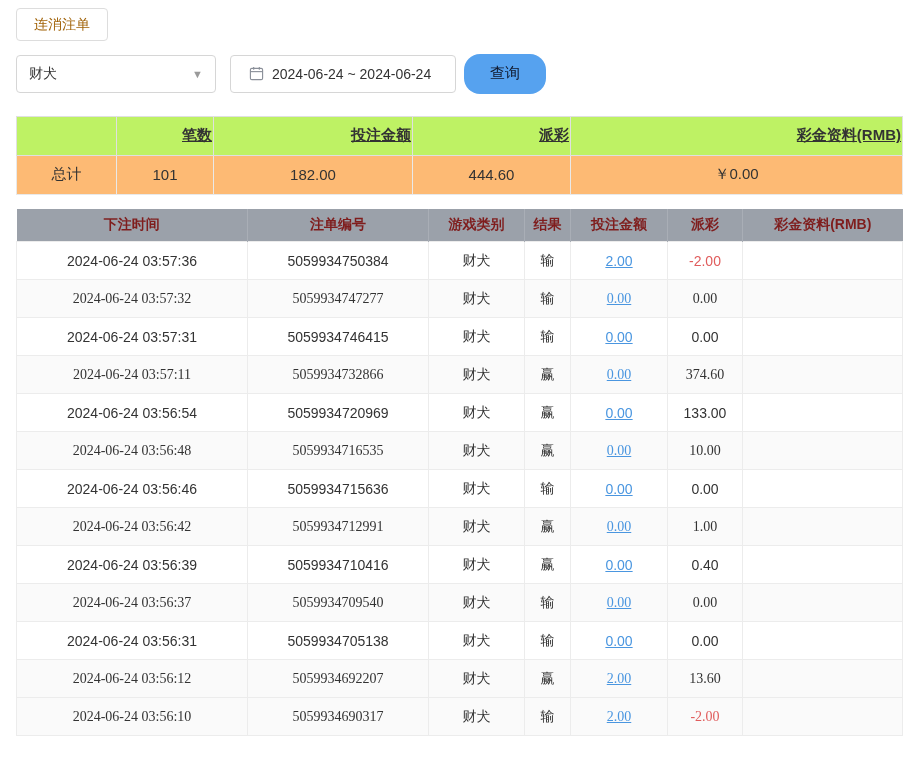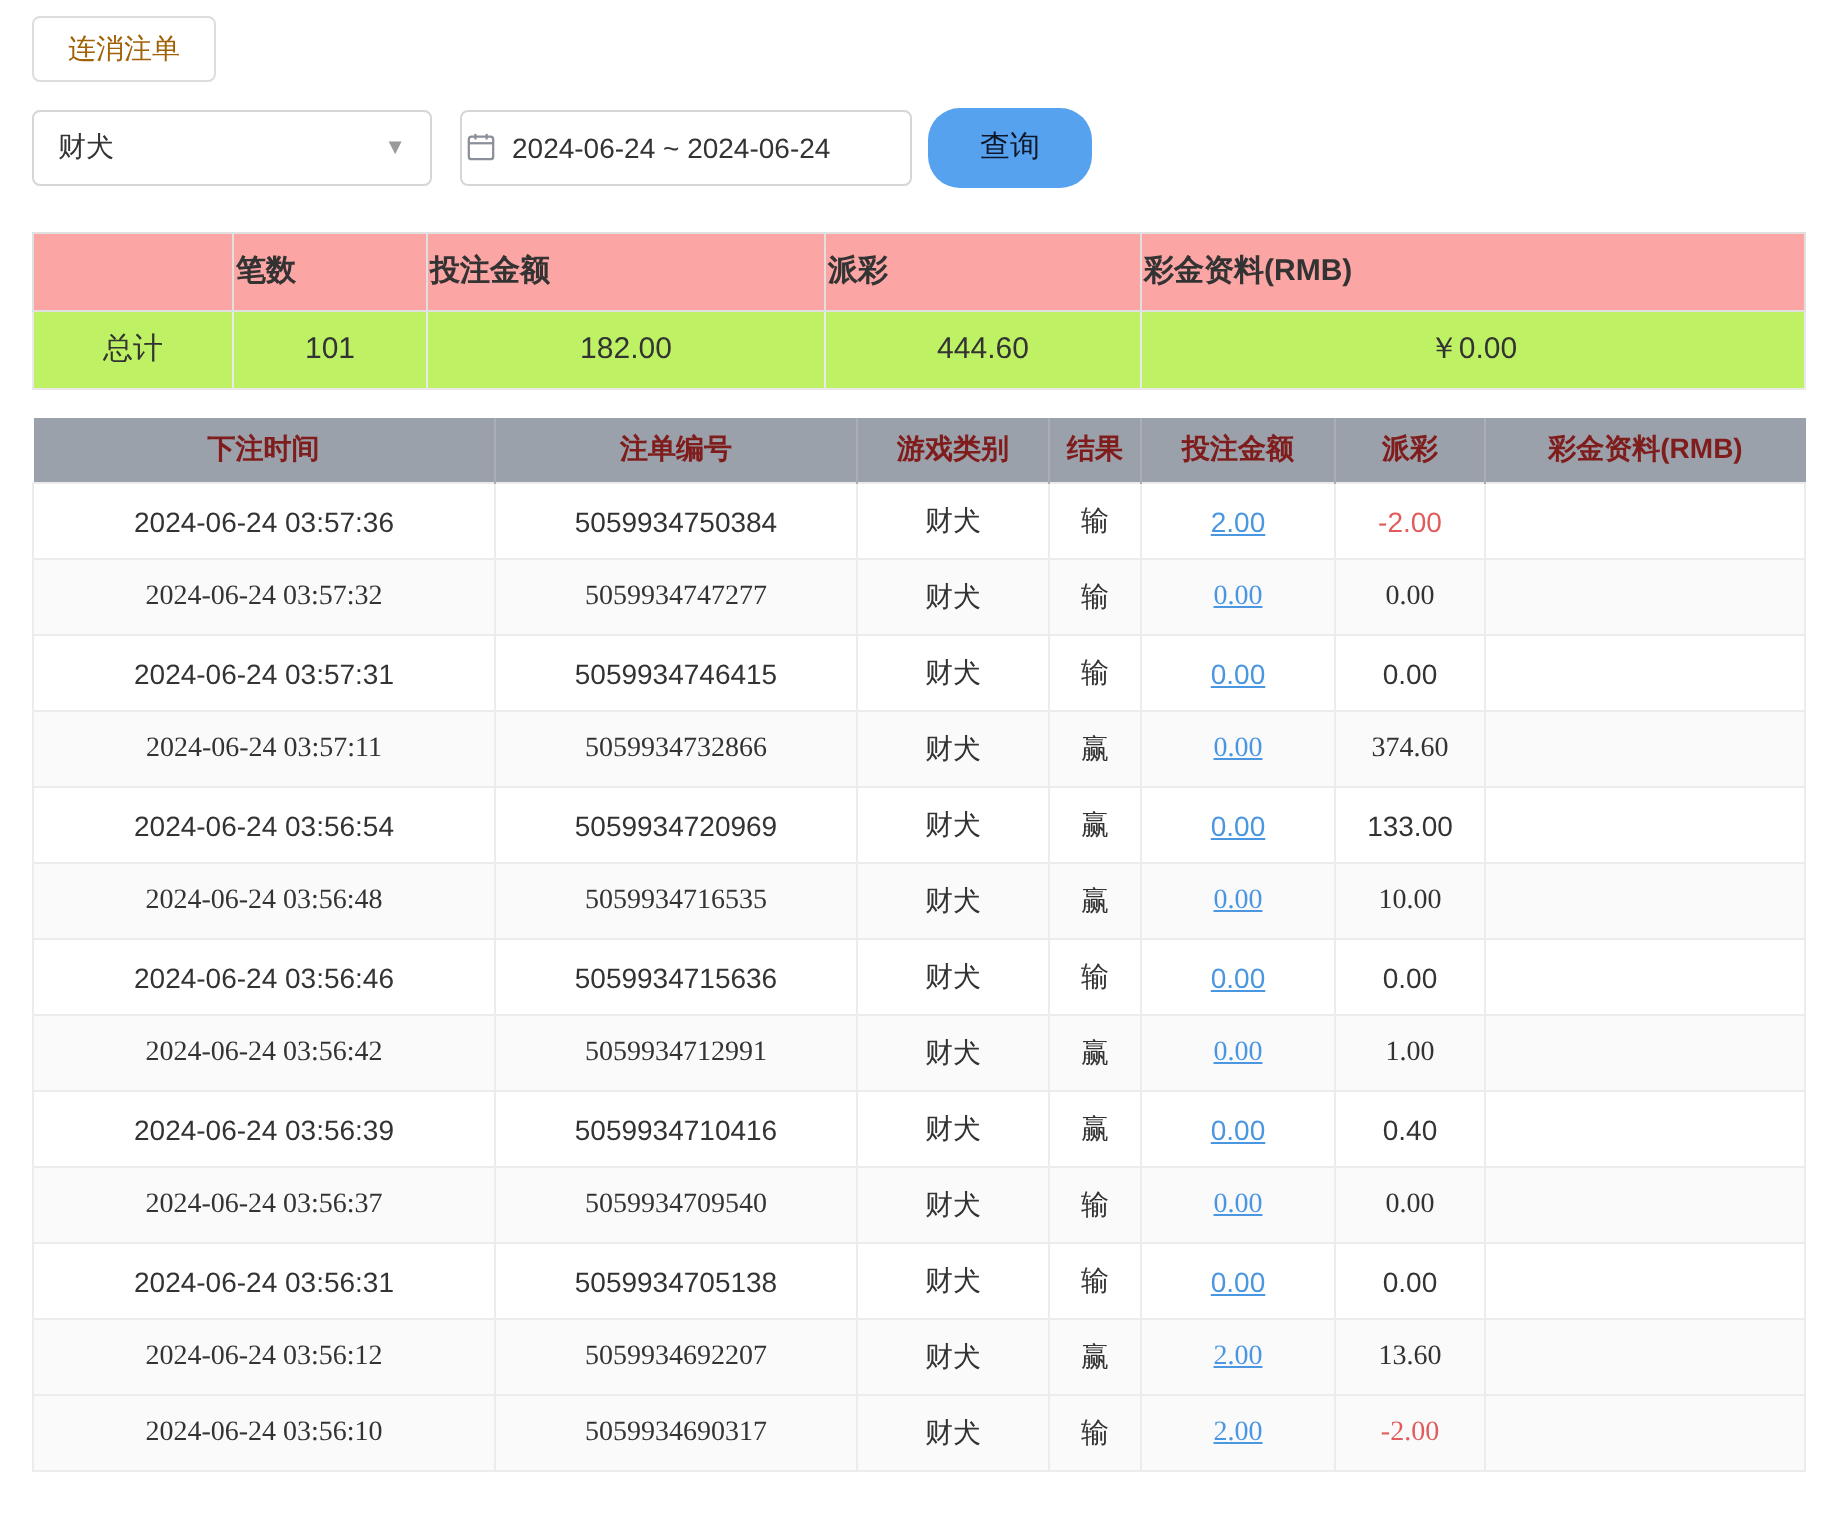--- a/index.html
+++ b/index.html
@@ -29,21 +29,21 @@
   
   .filter-row{display:flex;align-items:center;margin-bottom:22px;}
   .select{
     width:200px;height:38px;border:1px solid #d6d6d6;border-radius:4px;
     display:flex;align-items:center;justify-content:space-between;
     padding:0 12px;font-size:14px;cursor:pointer;background:#fff;
   }
   .chev{color:#9a9a9a;font-size:11px;}
   .date-range{
     width:226px;height:38px;border:1px solid #d6d6d6;border-radius:4px;
-    display:flex;align-items:center;gap:8px;padding:0 2px;font-size:14px;
+    display:flex;align-items:center;gap:8px;padding:0 18px;font-size:14px;
     margin-left:14px;cursor:pointer;background:#fff;white-space:nowrap;
   }
   .quick-group{display:flex;margin-left:12px;}
   .quick-btn{
     width:79px;height:40px;border:1px solid #ddd;background:#fff;
     font-size:15px;color:#c0c4cc;cursor:pointer;margin-left:-1px;
     font-family:inherit;position:relative;
   }
   .quick-btn:first-child{border-radius:4px 0 0 4px;margin-left:0;}
   .quick-btn:last-child{border-radius:0 4px 4px 0;}
@@ -51,25 +51,25 @@
   .search-btn{
     width:82px;height:40px;margin-left:8px;border:none;border-radius:16px;
     background:var(--accent-btn);color:#0f172a;font-size:15px;cursor:pointer;
     font-family:inherit;
   }
 
   
   table{border-collapse:collapse;width:100%;table-layout:fixed;}
   .summary{font-size:15px;margin-bottom:14px;}
   .summary th{
-    background:#fca5a5;height:39px;font-weight:bold;text-align:left;
-    border:1px solid #e0e0e0;font-size:15px;color:#333;
+    background:#bef264;height:39px;font-weight:bold;text-align:right;
+    border:1px solid #e0e0e0;font-size:15px;color:#333;text-decoration:underline;
   }
   .summary td{
-    height:39px;text-align:center;border:1px solid #e9e9e9;background:#bef264;
+    height:39px;text-align:center;border:1px solid #e9e9e9;background:#fdba74;
   }
 
   
   .bet-table{font-size:14px;}
   .bet-table thead th{
     background:var(--table-header-bg);color:#7f1d1d;font-weight:bold;height:33px;
     font-size:14px;text-align:center;border-right:1px solid #a9aeb6;
     overflow:hidden;white-space:nowrap;
   }
   .bet-table thead th:last-child{border-right:none;}

